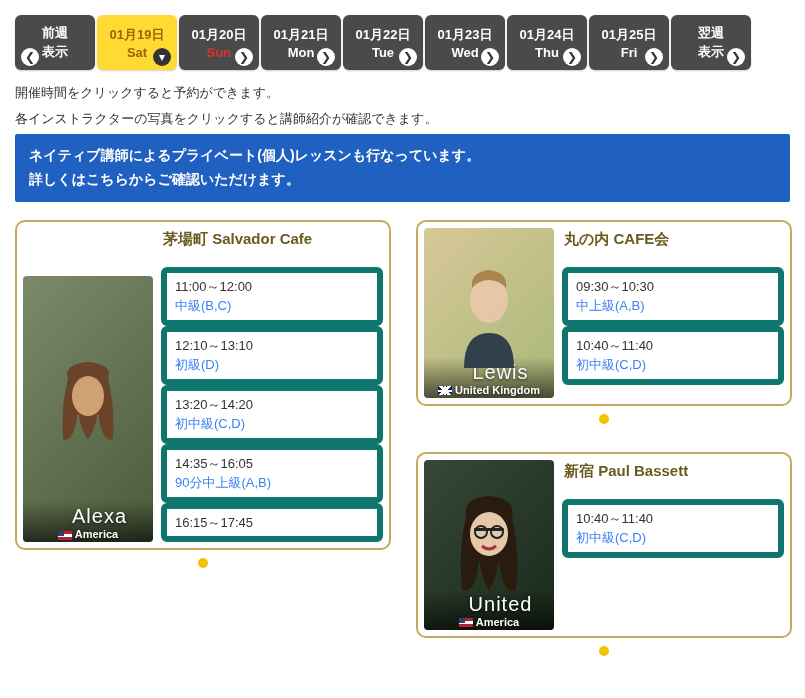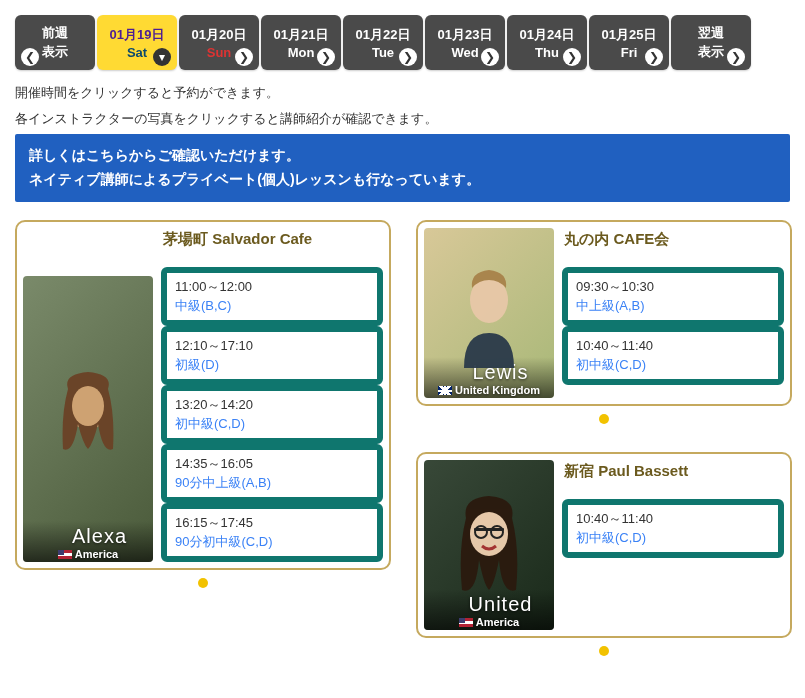--- a/index.html
+++ b/index.html
@@ -1,22 +1,22 @@
 <!DOCTYPE html>
 <html><head>
 <meta charset="utf-8">
 <style>
   body { font-family: "Hiragino Kaku Gothic Pro", "Meiryo", sans-serif; margin:0; padding:15px; background:#fff; font-size:13px; color:#333; }
   .date-nav { display:flex; gap:2px; margin-bottom:12px; flex-wrap:nowrap; }
   .date-btn { position:relative; background:#4a4a4a; color:#fff; border-radius:6px; width:80px; height:55px; display:flex; flex-direction:column; align-items:center; justify-content:center; font-size:13px; cursor:pointer; box-shadow:0 1px 2px rgba(0,0,0,.2); }
   .date-btn .line1 { font-weight:bold; }
   .date-btn .line2 { font-weight:bold; font-size:13px; margin-top:1px; }
   .date-btn.selected { background:#ffda33; color:#000; }
-  .date-btn.selected .line1 { color:#4c1d95; }
-  .date-btn.selected .line2 { color:#0c4a6e; }
+  .date-btn.selected .line1 { color:#a16207; }
+  .date-btn.selected .line2 { color:#a16207; }
   .date-btn.sun .line2 { color:#d33; }
   .date-btn .circ { position:absolute; bottom:4px; right:6px; width:18px; height:18px; border-radius:50%; background:#fff; display:flex; align-items:center; justify-content:center; color:#333; font-size:12px; }
   .date-btn.selected .circ { background:#333; color:#fff; }
   .note { font-size:13px; line-height:1.7; margin-bottom:4px; }
   .banner { background:#2060c0; color:#fff; padding:10px 14px; border-radius:2px; font-size:14px; line-height:1.7; margin-bottom:18px; font-weight:bold; }
   .grid { display:flex; gap:25px; align-items:flex-start; }
   .col { display:flex; flex-direction:column; gap:25px; }
   .card { border:2px solid #c5a95e; border-radius:10px; padding:6px; display:flex; gap:8px; background:#fff; width:360px; }
   .photo { position:relative; width:130px; flex:0 0 130px; border-radius:4px; overflow:hidden; background:linear-gradient(135deg,#a89078 0%,#8a9a7a 50%,#6a7a5a 100%); display:flex; align-items:flex-end; justify-content:center; min-height:170px; }
   .photo .overlay { width:100%; text-align:center; padding:4px 0 2px; color:#fff; text-shadow:0 1px 3px rgba(0,0,0,.7); background:linear-gradient(to top, rgba(0,0,0,.6), transparent); }
@@ -93,22 +93,22 @@
     <span class="line1">翌週</span>
     <span class="line2">表示</span>
     <span class="circ">❯</span>
   </div>
 </div>
 
 <div class="note">開催時間をクリックすると予約ができます。</div>
 <div class="note">各インストラクターの写真をクリックすると講師紹介が確認できます。</div>
 
 <div class="banner">
+  <div>ネイティブ講師によるプライベート(個人)レッスンも行なっています。</div>
   <div>詳しくはこちらからご確認いただけます。</div>
-  <div>ネイティブ講師によるプライベート(個人)レッスンも行なっています。</div>
 </div>
 
 <div class="grid">
   <div class="col">
     <div>
       <div class="card">
         <div class="photo photo-alexa">
           <div class="face">
             <svg viewBox="0 0 90 110">
                 <ellipse cx="45" cy="42" rx="20" ry="24" class="head"></ellipse>
@@ -122,34 +122,33 @@
           </div>
         </div>
         <div class="info">
           <div class="loc">茅場町 Salvador Cafe</div>
           <div id="slots-alexa">
               <div class="slot">
                 <div class="time">11:00～12:00</div>
                 <div class="level">中級(B,C)</div>
               </div>
               <div class="slot">
-                <div class="time">12:10～17:10</div>
+                <div class="time">12:10～13:10</div>
                 <div class="level">初級(D)</div>
               </div>
               <div class="slot">
                 <div class="time">13:20～14:20</div>
                 <div class="level">初中級(C,D)</div>
               </div>
               <div class="slot">
                 <div class="time">14:35～16:05</div>
                 <div class="level">90分中上級(A,B)</div>
               </div>
               <div class="slot">
                 <div class="time">16:15～17:45</div>
-                <div class="level">90分初中級(C,D)</div>
               </div>
             </div>
         </div>
       </div>
       <div class="dot-row"><span class="dot"></span></div>
     </div>
   </div>
   <div class="col">
     <div>
       <div class="card">

